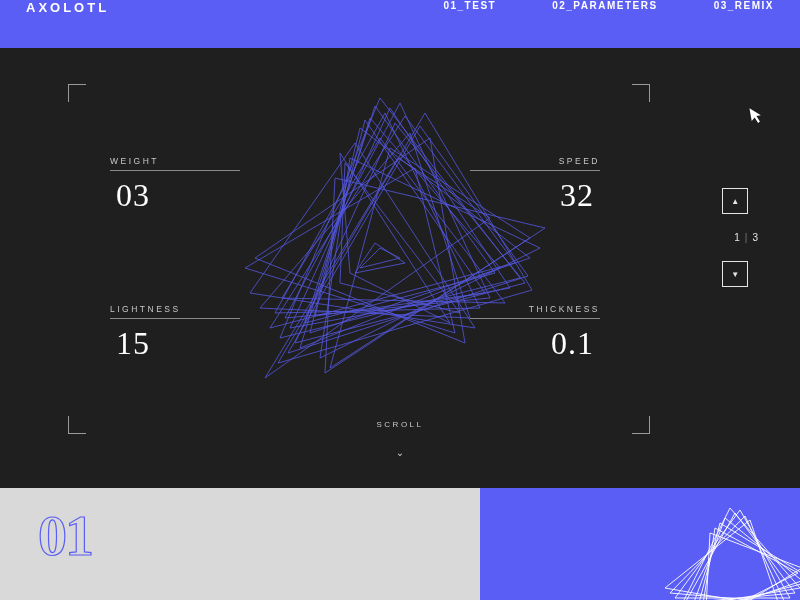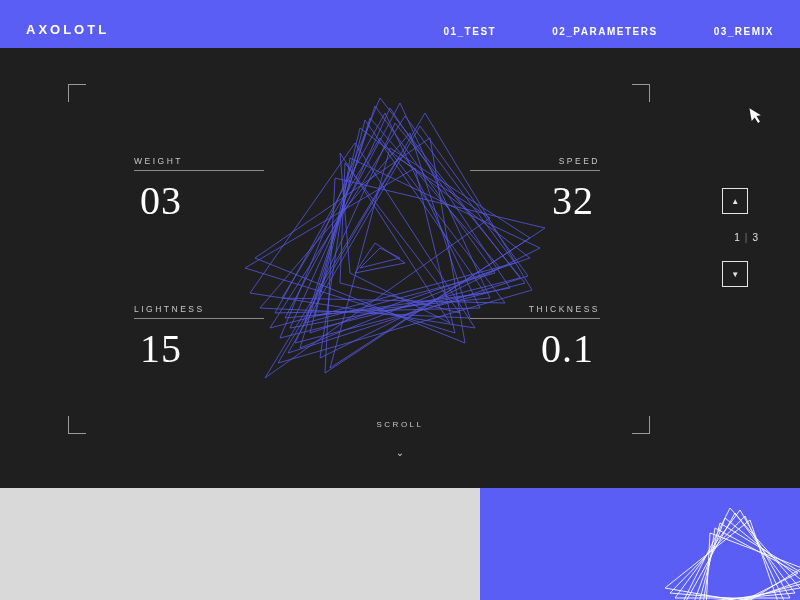--- a/index.html
+++ b/index.html
@@ -7,22 +7,22 @@
     width: 800px;
     height: 600px;
     overflow: hidden;
     font-family: 'Helvetica Neue', Arial, sans-serif;
     background: #d9d9d9;
   }
   .header {
     height: 48px;
     background: #5b5ef5;
     display: flex;
-    align-items: flex-end;
-    padding: 11px 26px;
+    align-items: flex-start;
+    padding: 0 26px;
     color: #fff;
   }
   .logo {
     font-weight: 800;
     letter-spacing: 3px;
     font-size: 13px;
   }
   .nav {
     margin-left: auto;
     display: flex;
@@ -50,41 +50,40 @@
   .viz {
     position: absolute;
     left: 190px;
     top: 20px;
     width: 380px;
     height: 360px;
   }
   .param {
     position: absolute;
     color: #fff;
-    margin-left: 24px;
   }
   .param .label {
     font-size: 8.5px;
     letter-spacing: 2.5px;
     color: #c8c8c8;
     font-weight: 500;
     margin-bottom: 4px;
   }
   .param.left .label { text-align: left; }
   .param.right .label { text-align: right; }
   .param .rule {
     height: 1px;
     background: #8a8a8a;
     width: 130px;
     margin-bottom: 6px;
   }
   .param.right .rule { margin-left: auto; }
   .param .value {
     font-family: Georgia, 'Times New Roman', serif;
-    font-size: 40px;
+    font-size: 32px;
     font-weight: 400;
     letter-spacing: 1px;
   }
   .param.left .value { text-align: left; padding-left: 6px; }
   .param.right .value { text-align: right; padding-right: 6px; }
   .p-weight { top: 108px; left: 110px; }
   .p-speed { top: 108px; right: 200px; }
   .p-lightness { top: 256px; left: 110px; }
   .p-thickness { top: 256px; right: 200px; }
   .scroll-cue {
@@ -274,20 +273,21 @@
   <div class="cursor">
     <svg width="14" height="18" viewBox="0 0 14 18">
         <path d="M1 1 L1 14 L4.5 11 L7 17 L9 16 L6.5 10 L11 10 Z" fill="#fff"></path>
       </svg>
   </div>
 
 </div>
 
 <div class="footer">
   <div class="f-left">
+    <div class="big-num">01</div>
   </div>
   <div class="f-right">
     <svg width="200" height="140">
       <g stroke="#fff" stroke-width="0.9" fill="none">
         <polygon points="120,10 190,90 70,110"></polygon>
         <polygon points="125,15 185,95 75,105"></polygon>
         <polygon points="115,20 195,85 80,115"></polygon>
         <polygon points="130,12 180,100 65,100"></polygon>
         <polygon points="110,25 200,80 85,120"></polygon>
         <polygon points="135,18 175,105 60,95"></polygon>

